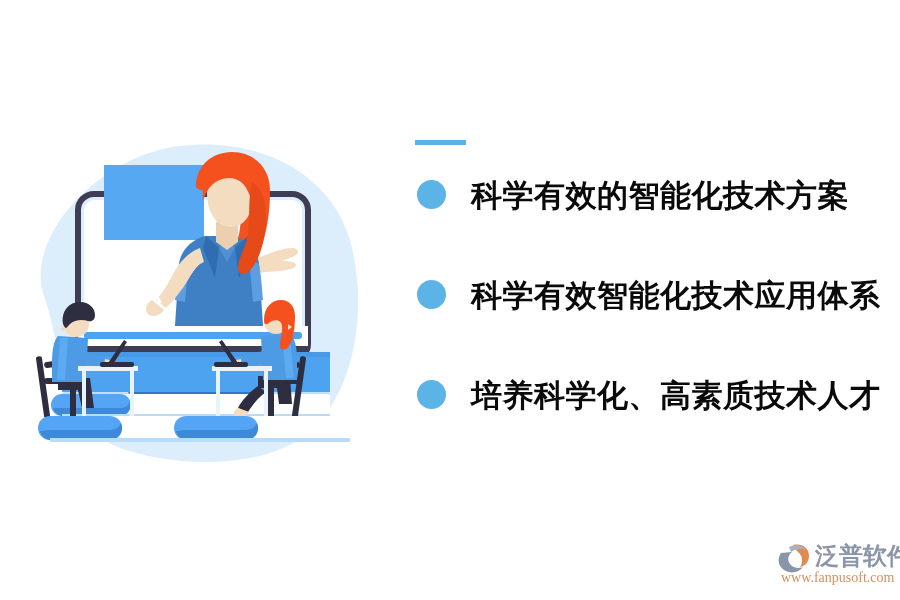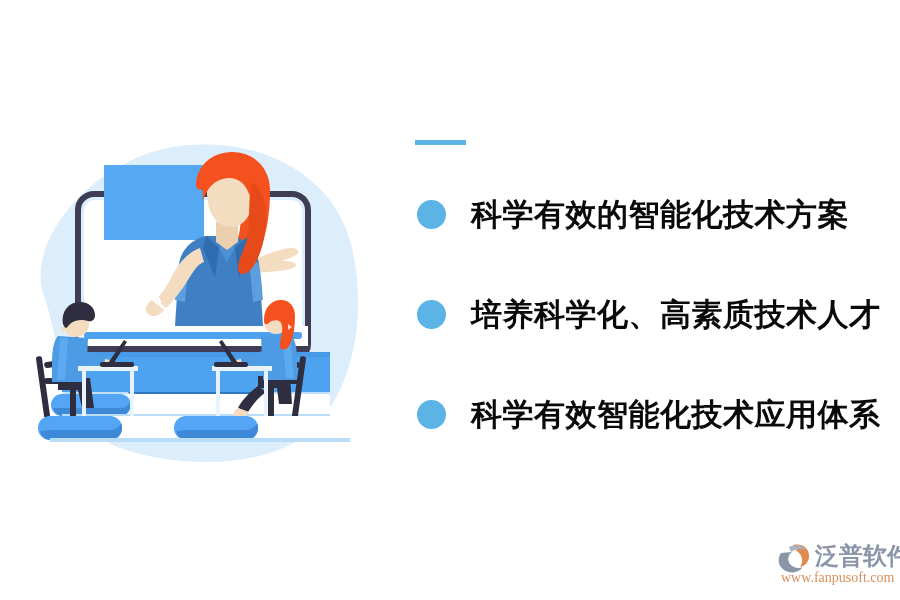--- a/index.html
+++ b/index.html
@@ -56,21 +56,20 @@
 
   .bullet-list {
     position: absolute;
     left: 0px;
     top: 60px;
     width: 486px;
   }
 
   .bullet-row {
     display: flex;
-    align-items: center;
     height: 68px;
     margin-bottom: 32px;
   }
   .bullet-row:last-child { margin-bottom: 0; }
 
   .bullet-dot {
     flex: 0 0 auto;
     width: 29px;
     height: 29px;
     border-radius: 50%;
@@ -264,26 +263,26 @@
 
     <div class="bullet-list">
 
       <div class="bullet-row">
         <span class="bullet-dot" style="background: rgb(92, 179, 230);"></span>
         <span class="bullet-text">科学有效的智能化技术方案</span>
       </div>
 
       <div class="bullet-row">
         <span class="bullet-dot" style="background: rgb(92, 179, 230);"></span>
-        <span class="bullet-text">培养科学化、高素质技术人才</span>
+        <span class="bullet-text">科学有效智能化技术应用体系</span>
       </div>
 
       <div class="bullet-row">
         <span class="bullet-dot" style="background: rgb(92, 179, 230);"></span>
-        <span class="bullet-text">科学有效智能化技术应用体系</span>
+        <span class="bullet-text">培养科学化、高素质技术人才</span>
       </div>
 
     </div>
   </div>
 
   <div id="watermark">
     <svg viewBox="0 0 138 56" xmlns="http://www.w3.org/2000/svg">
 
       <g>
         <path d="M6 20 C2 26, 3 33, 9 37 C15 41, 24 40, 28 34

